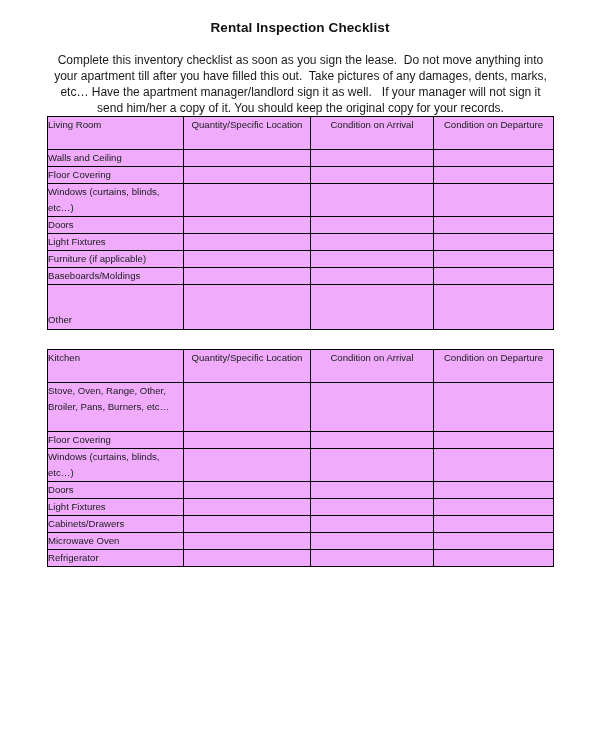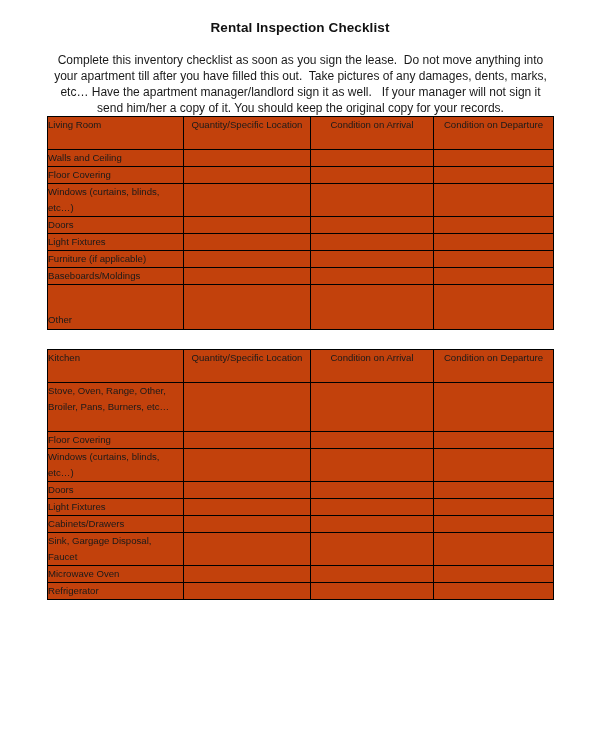--- a/index.html
+++ b/index.html
@@ -47,21 +47,21 @@
 
   .tables-wrap {
     padding: 0 0 0 47px;
   }
 
   table.checklist {
     border-collapse: collapse;
     table-layout: fixed;
     width: 506px;
     margin: 0;
-    background: #c2410c;
+    background: #f0abfc;
   }
 
   table.checklist + table.checklist {
     margin-top: 19px;
   }
 
   table.checklist col.c-item     { width: 136px; }
   table.checklist col.c-qty      { width: 127px; }
   table.checklist col.c-arrival  { width: 123px; }
   table.checklist col.c-depart   { width: 120px; }
@@ -240,26 +240,20 @@
             <td class="fill-cell"></td>
             <td class="fill-cell"></td>
             <td class="fill-cell"></td>
           </tr>
           <tr class="r1">
             <td class="item-cell">Cabinets/Drawers</td>
             <td class="fill-cell"></td>
             <td class="fill-cell"></td>
             <td class="fill-cell"></td>
           </tr>
-          <tr class="r2">
-            <td class="item-cell">Sink, Gargage Disposal, Faucet</td>
-            <td class="fill-cell"></td>
-            <td class="fill-cell"></td>
-            <td class="fill-cell"></td>
-          </tr>
           <tr class="r1">
             <td class="item-cell">Microwave Oven</td>
             <td class="fill-cell"></td>
             <td class="fill-cell"></td>
             <td class="fill-cell"></td>
           </tr>
           <tr class="r1">
             <td class="item-cell">Refrigerator</td>
             <td class="fill-cell"></td>
             <td class="fill-cell"></td>

